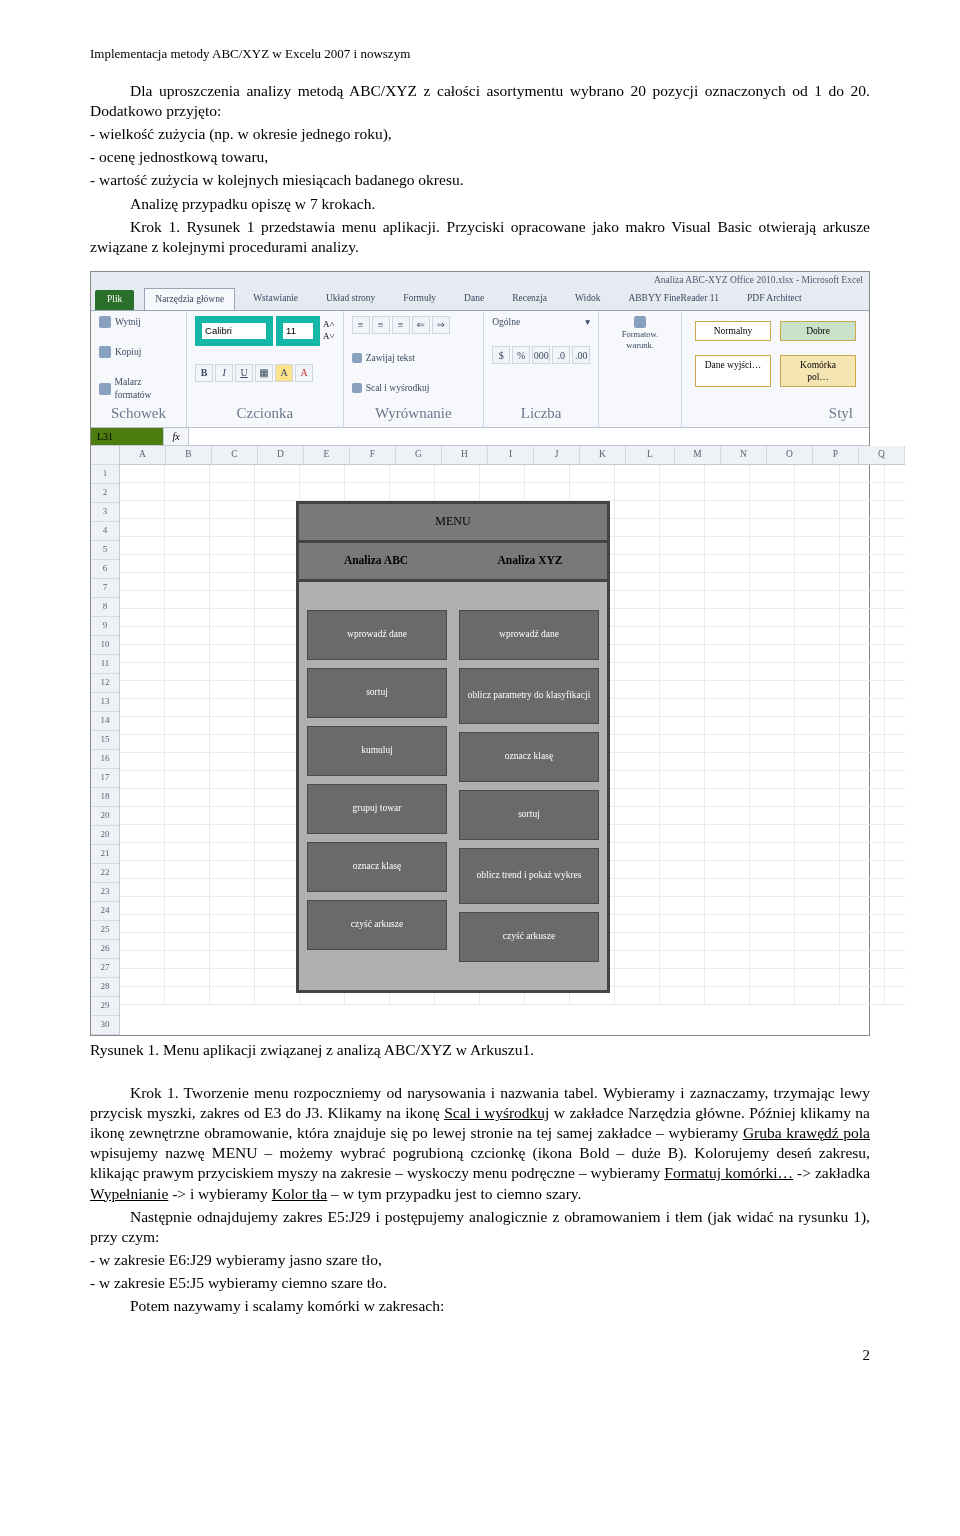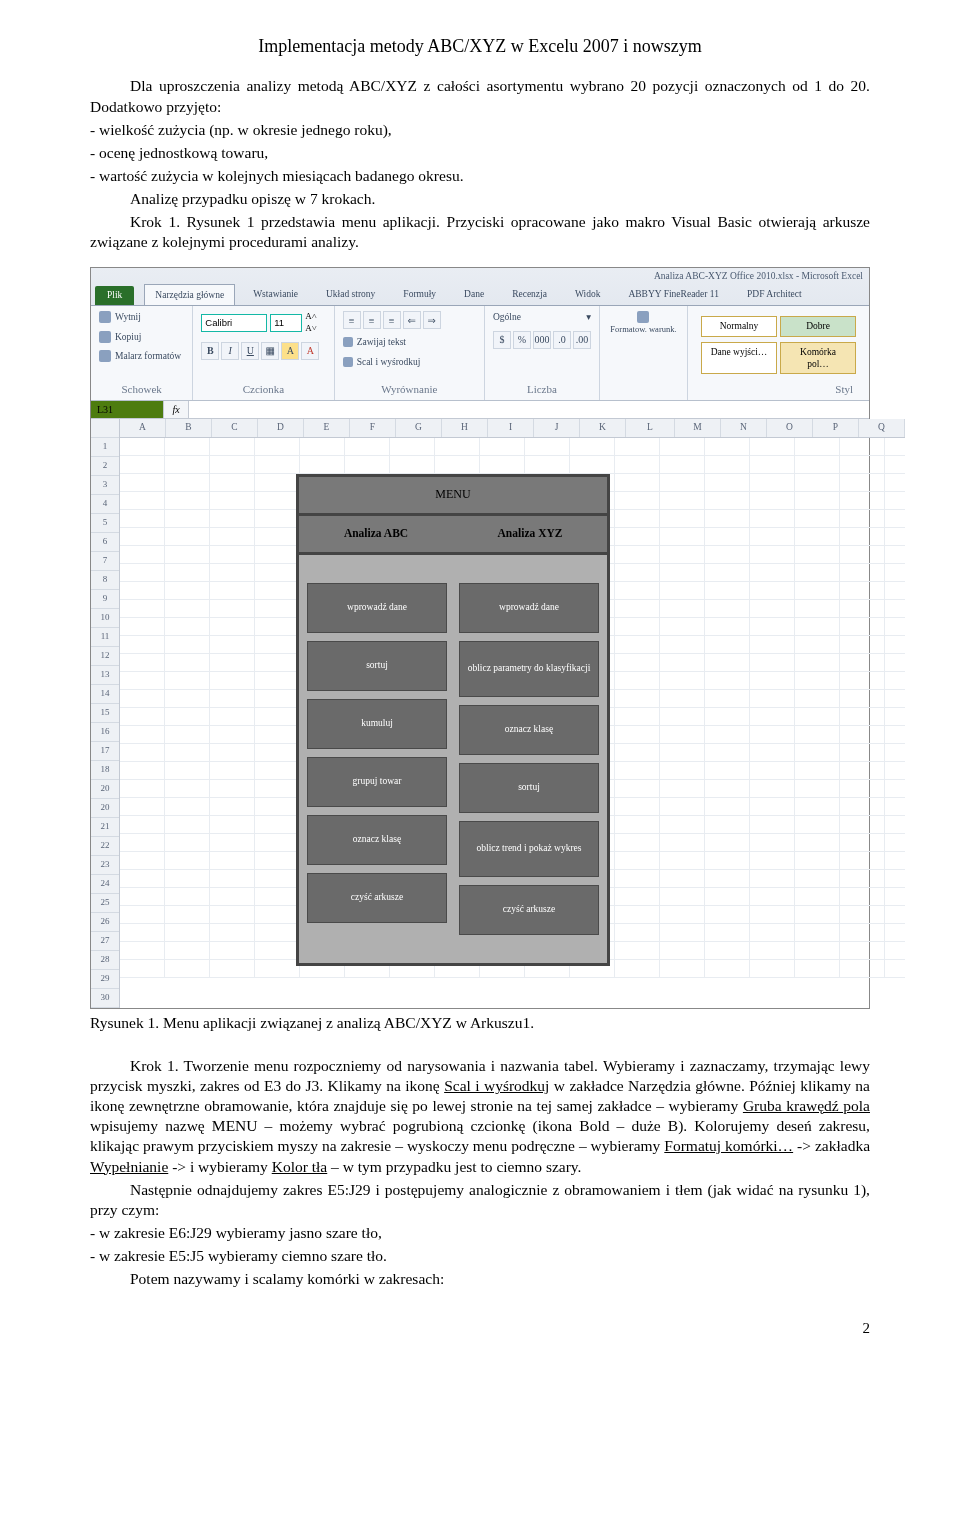--- a/index.html
+++ b/index.html
@@ -1,38 +1,38 @@
 <!DOCTYPE html>
 <html><head>
 <meta charset="utf-8">
 <style>
 body{margin:0;font-family:"Times New Roman",serif;font-size:15.5px;line-height:1.3;color:#000;background:#fff;width:960px;padding:30px 90px 40px;box-sizing:border-box}
-.doc-title{text-align:center;margin:5px 0 18px;font-size:18px}
+.doc-title{margin:16px 0 18px;font-size:13px}
 p{margin:0 0 3px;text-align:justify}
 .indent{text-indent:40px}
 .screenshot{margin:14px 0 4px;border:1px solid #888}
 .ribbon-bar{background:linear-gradient(#e9edf3,#d6dde7);font-size:9.5px}
 .title-row{display:flex;justify-content:flex-end;padding:2px 6px;color:#4a5a70}
 .tabs-row{display:flex;gap:8px;border-bottom:1px solid #9aa6b8}
 .tabs-row span{padding:4px 10px;color:#3a4a60}
 .tabs-row .file-tab{background:#2a6f2a;color:#fff;border-radius:2px 2px 0 0;margin:2px 2px 0 4px;padding:3px 12px}
 .tabs-row .active{background:#f6f8fb;border:1px solid #9aa6b8;border-bottom:none}
 .ribbon-body{display:flex;background:#f6f8fb;border-bottom:1px solid #b7c0cd}
 .rgroup{border-right:1px solid #cdd5e0;padding:5px 8px 3px;display:flex;flex-direction:column;justify-content:space-between}
-.rgroup .rows{display:flex;flex-direction:column;gap:7px;flex:1}
+.rgroup .rows{display:flex;flex-direction:column;gap:18px;flex:1}
 .rgroup .ritem{display:flex;align-items:center;gap:4px;font-size:9.5px;color:#3a4a60}
-.rgroup .glabel{font-size:11px;color:#6b788c;text-align:center;margin-top:3px}
+.rgroup .glabel{font-size:15px;color:#6b788c;text-align:center;margin-top:3px}
 .ico{display:inline-block;width:12px;height:12px;background:#8aa0bf;border-radius:2px}
 .ico.sm{width:10px;height:10px}
 .font-ctrl{display:flex;gap:3px;align-items:center}
-.font-ctrl input{width:58px;height:16px;font-size:9.5px;border:1px solid #14b8a6;padding:0 3px}
+.font-ctrl input{width:58px;height:16px;font-size:9.5px;border:7px solid #14b8a6;padding:0 3px}
 .font-ctrl .sz{width:24px}
 .btnrow{display:flex;gap:2px}
 .btnrow span{display:inline-flex;align-items:center;justify-content:center;width:16px;height:16px;border:1px solid #cdd5e0;background:#f1f4f9;font-size:10px;color:#3a4a60}
-.styles-group{display:flex;gap:3px;padding:5px}
+.styles-group{display:flex;gap:9px;padding:5px}
 .style-cell{border:1px solid #c9a94a;padding:3px 8px;font-size:9.5px;background:#fff;min-width:58px;text-align:center}
 .style-cell.green{background:#c9e2c9}
 .style-cell.gold{background:#f5e5b3}
 .formula-row{display:flex;border-bottom:1px solid #c3c9d3;background:#f3f5f8;font-size:10px}
 .formula-row .namebox{width:60px;border-right:1px solid #c3c9d3;padding:2px 6px;background:#4d7c0f}
 .formula-row .fx{width:24px;text-align:center;border-right:1px solid #c3c9d3;padding:2px 0;font-style:italic}
 .formula-row .fbar{flex:1;background:#fff;padding:2px 6px}
 .sheet-wrap{display:flex;background:#fff}
 .rownums{display:flex;flex-direction:column;border-right:1px solid #c3c9d3}
 .rownums div{height:18px;width:28px;border-bottom:1px solid #d4dae2;background:#eef1f5;font-size:9px;color:#5a6578;display:flex;align-items:center;justify-content:center}

